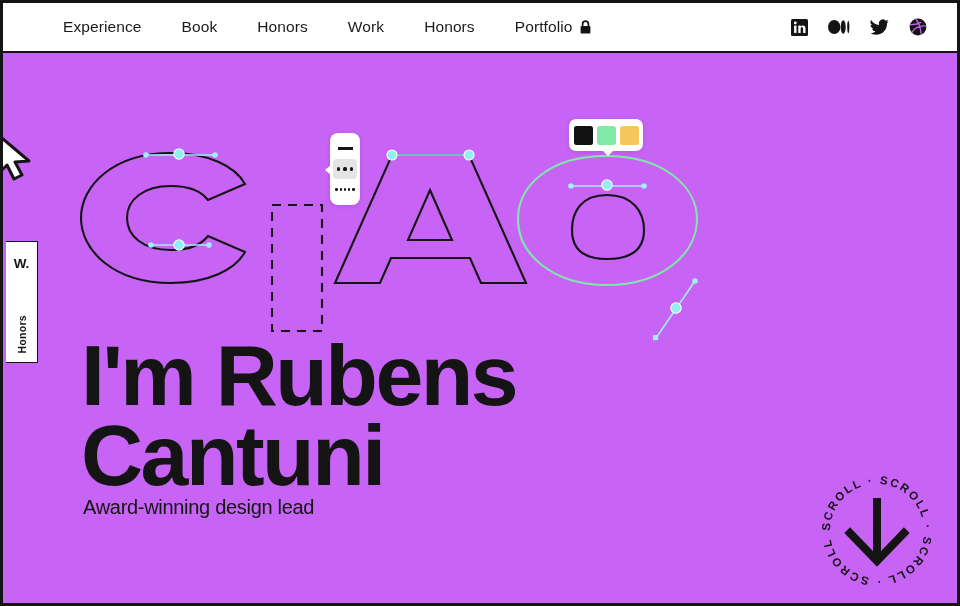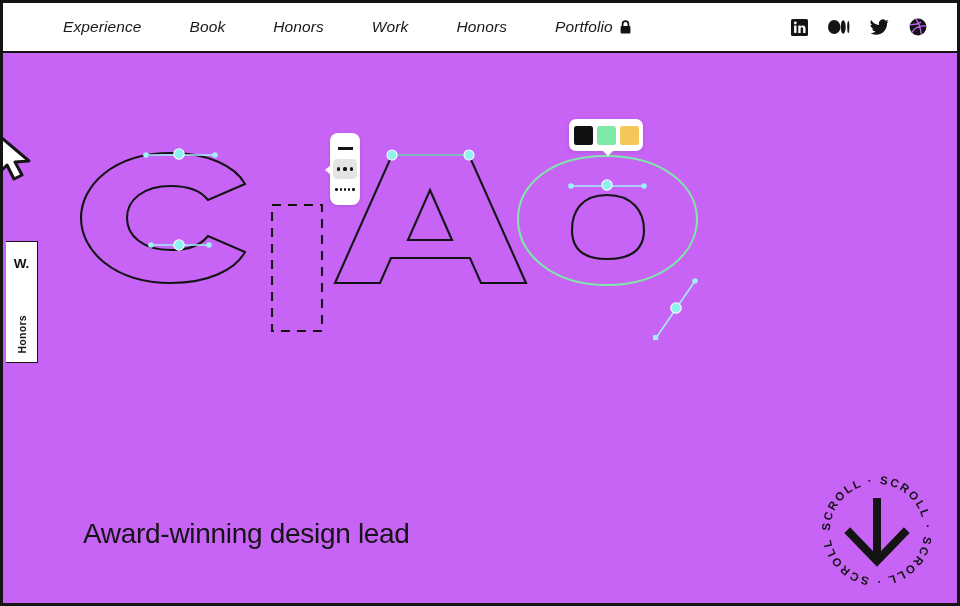--- a/index.html
+++ b/index.html
@@ -30,22 +30,21 @@
     background: #ffffff;
     border-bottom: 2px solid #141414;
     display: flex;
     align-items: center;
     z-index: 40;
   }
   #nav-links {
     display: flex;
     align-items: center;
     margin-left: 40px;
-    gap: 8px;
-    font-style: italic;
+    gap: 0px;
   }
   .nav-link {
     font-size: 15.5px;
     color: #1a1a1a;
     letter-spacing: 0.1px;
     padding: 0 20px;
     white-space: nowrap;
     display: flex;
     align-items: center;
     gap: 7px;
@@ -203,22 +202,22 @@
     font-size: 86px;
     font-weight: bold;
     line-height: 0.93;
     color: #141414;
     letter-spacing: -2.5px;
     white-space: nowrap;
   }
   #subtitle {
     position: absolute;
     left: 80px;
-    top: 515px;
-    font-size: 28px;
+    top: 493px;
+    font-size: 20px;
     color: #141414;
     letter-spacing: -0.3px;
     z-index: 15;
     font-family: "Liberation Sans", sans-serif;
   }
 
   
   #scroll-badge {
     position: absolute;
     right: 20px;
@@ -403,20 +402,24 @@
         </span>
     </div>
   </div>
 
   <div id="color-panel">
     <span class="swatch" style="background:#111111"></span>
     <span class="swatch selected" style="background:#7FE9A8"></span>
     <span class="swatch" style="background:#F5C65A"></span>
   </div>
 
+  <div id="headline">
+    <div class="headline-line">I'm Rubens</div>
+    <div class="headline-line">Cantuni</div>
+  </div>
 
   <div id="subtitle">Award-winning design lead</div>
 
   <svg id="scroll-badge" viewBox="0 0 120 120">
     <defs>
       <path id="circlepath" d="M60,60 m-47,0 a47,47 0 1,1 94,0 a47,47 0 1,1 -94,0"></path>
     </defs>
     <text font-family="&quot;Liberation Sans&quot;, sans-serif" font-size="11.5" font-weight="bold" fill="#141414" letter-spacing="2.1">
       <textPath href="#circlepath" startOffset="0%">SCROLL · SCROLL · SCROLL · SCROLL · </textPath>
     </text>

